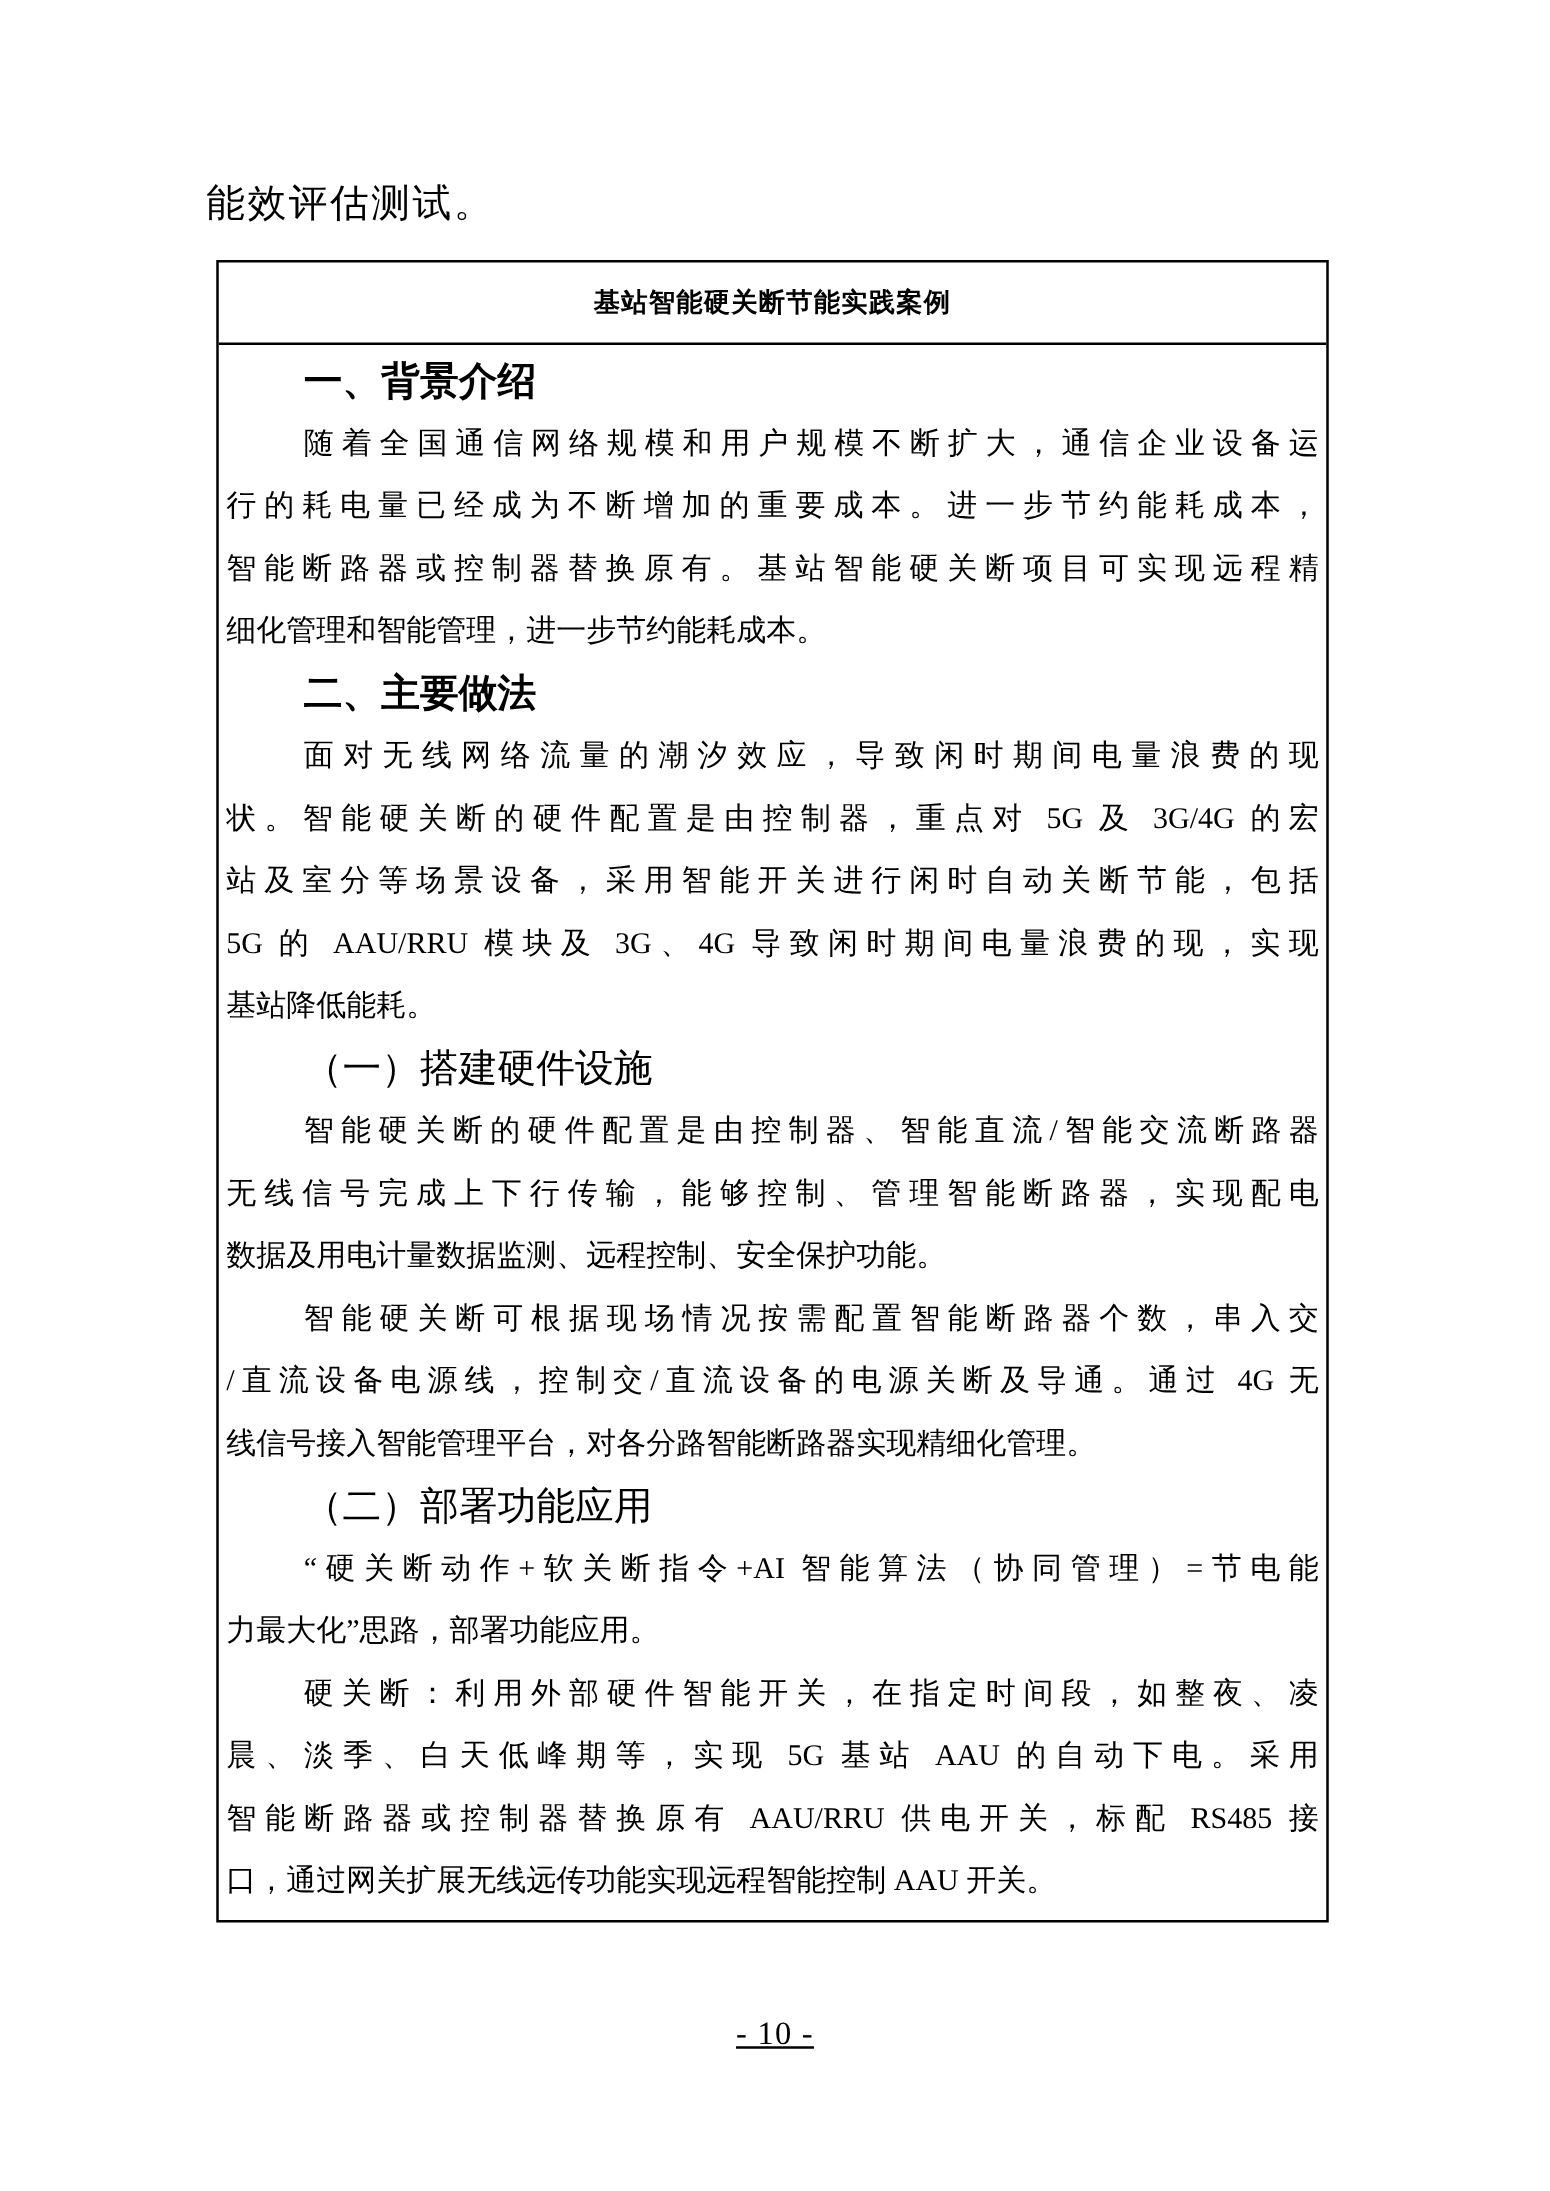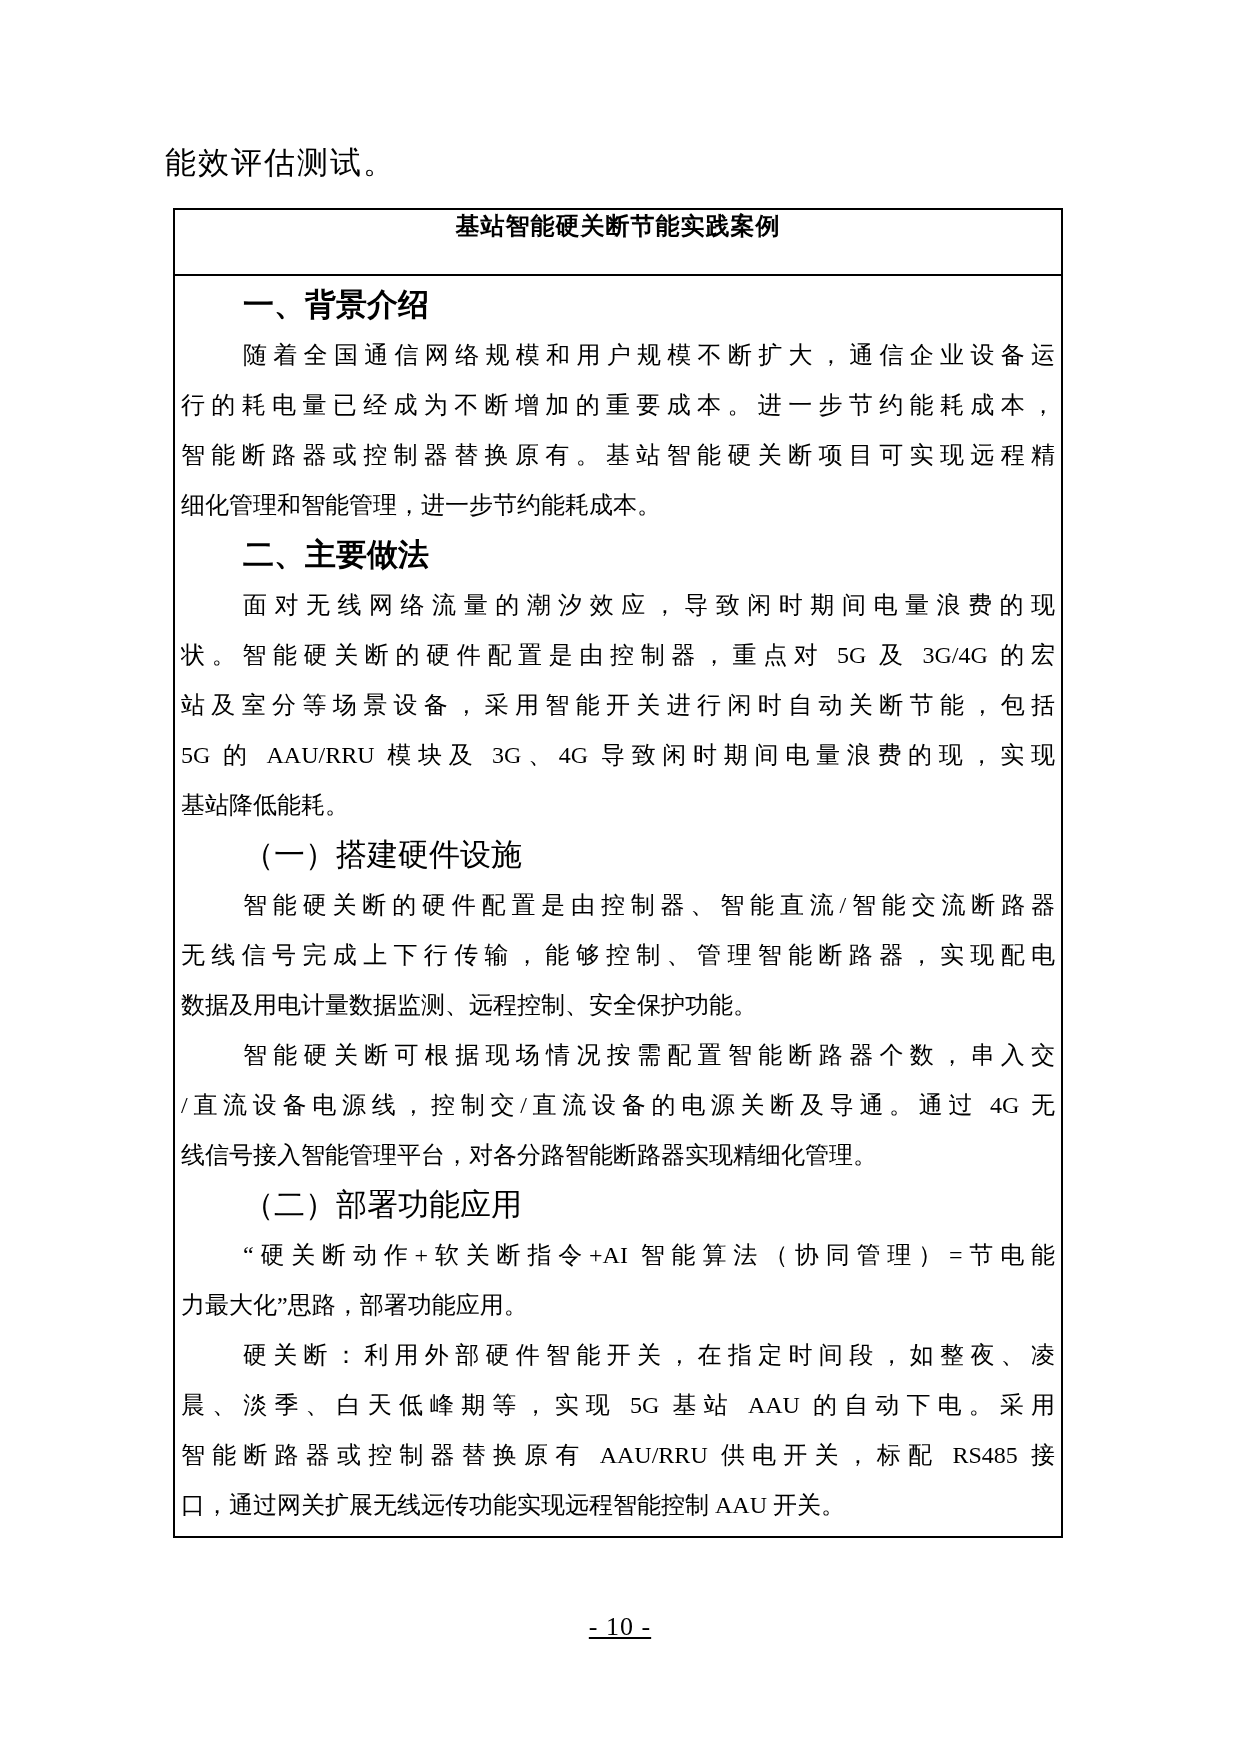--- a/index.html
+++ b/index.html
@@ -20,24 +20,24 @@
   }
   .case-table{
     position:absolute;
     left:173px;top:208px;
     width:886px;
     border:2px solid #000;
   }
   .table-header{
     height:64px;
     border-bottom:2px solid #000;
-    display:flex;justify-content:center;
+    display:flex;align-items:center;justify-content:center;
     font-family:"Liberation Sans","DejaVu Sans",sans-serif;
     font-weight:bold;
-    font-size:24px;
+    font-size:21px;
     letter-spacing:1px;
   }
   .table-body{
     padding:4px 6px 6px 6px;
   }
   .line{
     height:50px;
     line-height:50px;
     font-size:24px;
     overflow:hidden;

